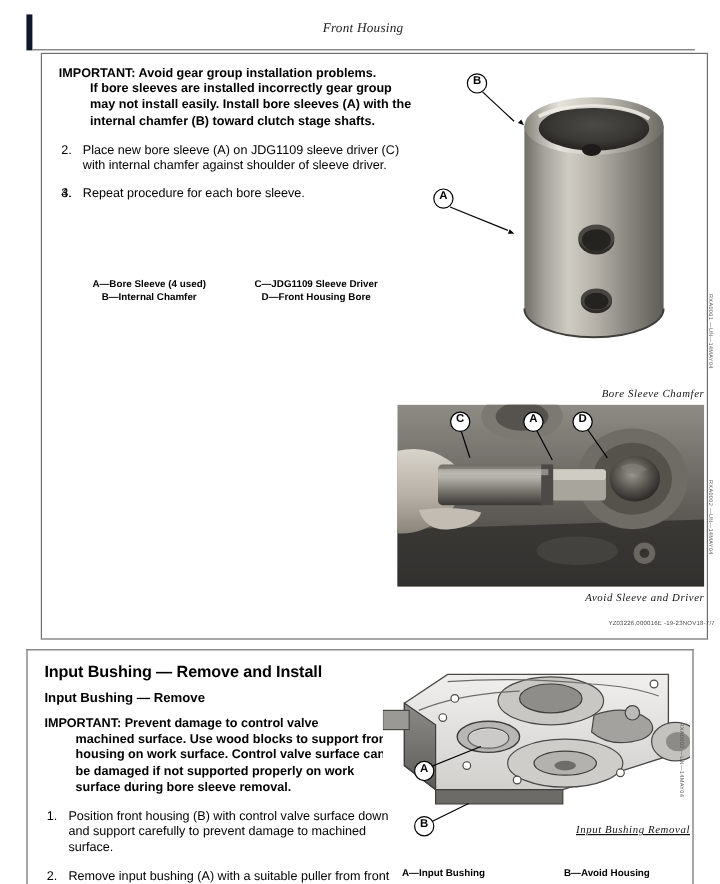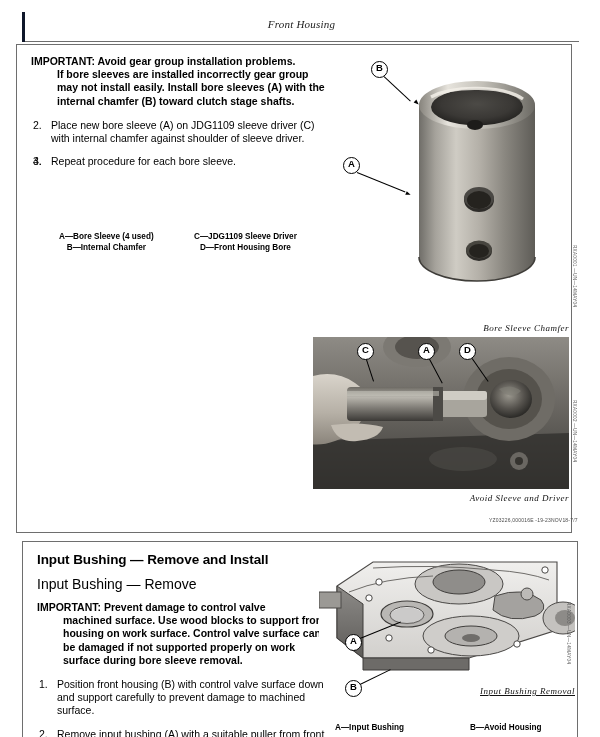--- a/index.html
+++ b/index.html
@@ -16,21 +16,21 @@
     color: #000000;
   }
 
   
   .page-header {
     position: absolute;
     left: 22px;
     top: 12px;
     width: 556px;
     height: 30px;
-    border-left: 3px solid #0f172a;
+    border-left: 5px solid #0f172a;
     box-sizing: border-box;
   }
   .page-header-title {
     position: absolute;
     left: 0;
     right: 0;
     top: 6px;
     text-align: center;
     font-size: 11px;
     font-style: italic;
@@ -47,21 +47,21 @@
     border-bottom: 1.2px solid #6e6e6e;
   }
 
   
   .frame {
     position: absolute;
     border: 1px solid #6e6e6e;
     box-sizing: border-box;
     background: #fff;
   }
-  #frame-top    { left: 16px; top: 44px;  width: 556px; height: 489px; }
+  #frame-top    { left: 34px; top: 44px;  width: 556px; height: 489px; }
   #frame-bottom { left: 22px; top: 541px; width: 556px; height: 242px; border-bottom: none; }
 
   
   .textcol {
     position: absolute;
     left: 14px;
     top: 10px;
     width: 296px;
   }
   .important {
@@ -165,22 +165,22 @@
   }
 
   
   .h1 {
     font-size: 13.5px;
     font-weight: bold;
     letter-spacing: -0.1px;
     margin-bottom: 9px;
   }
   .h2 {
-    font-size: 14px;
-    font-weight: normal;
+    font-size: 11px;
+    font-weight: bold;
     margin-bottom: 9px;
   }
   .clip { overflow: hidden; }
 </style>
 </head>
 <body>
 
 <div class="page-header">
   <div class="page-header-title">Front Housing</div>
   <div class="page-header-rule"></div>

